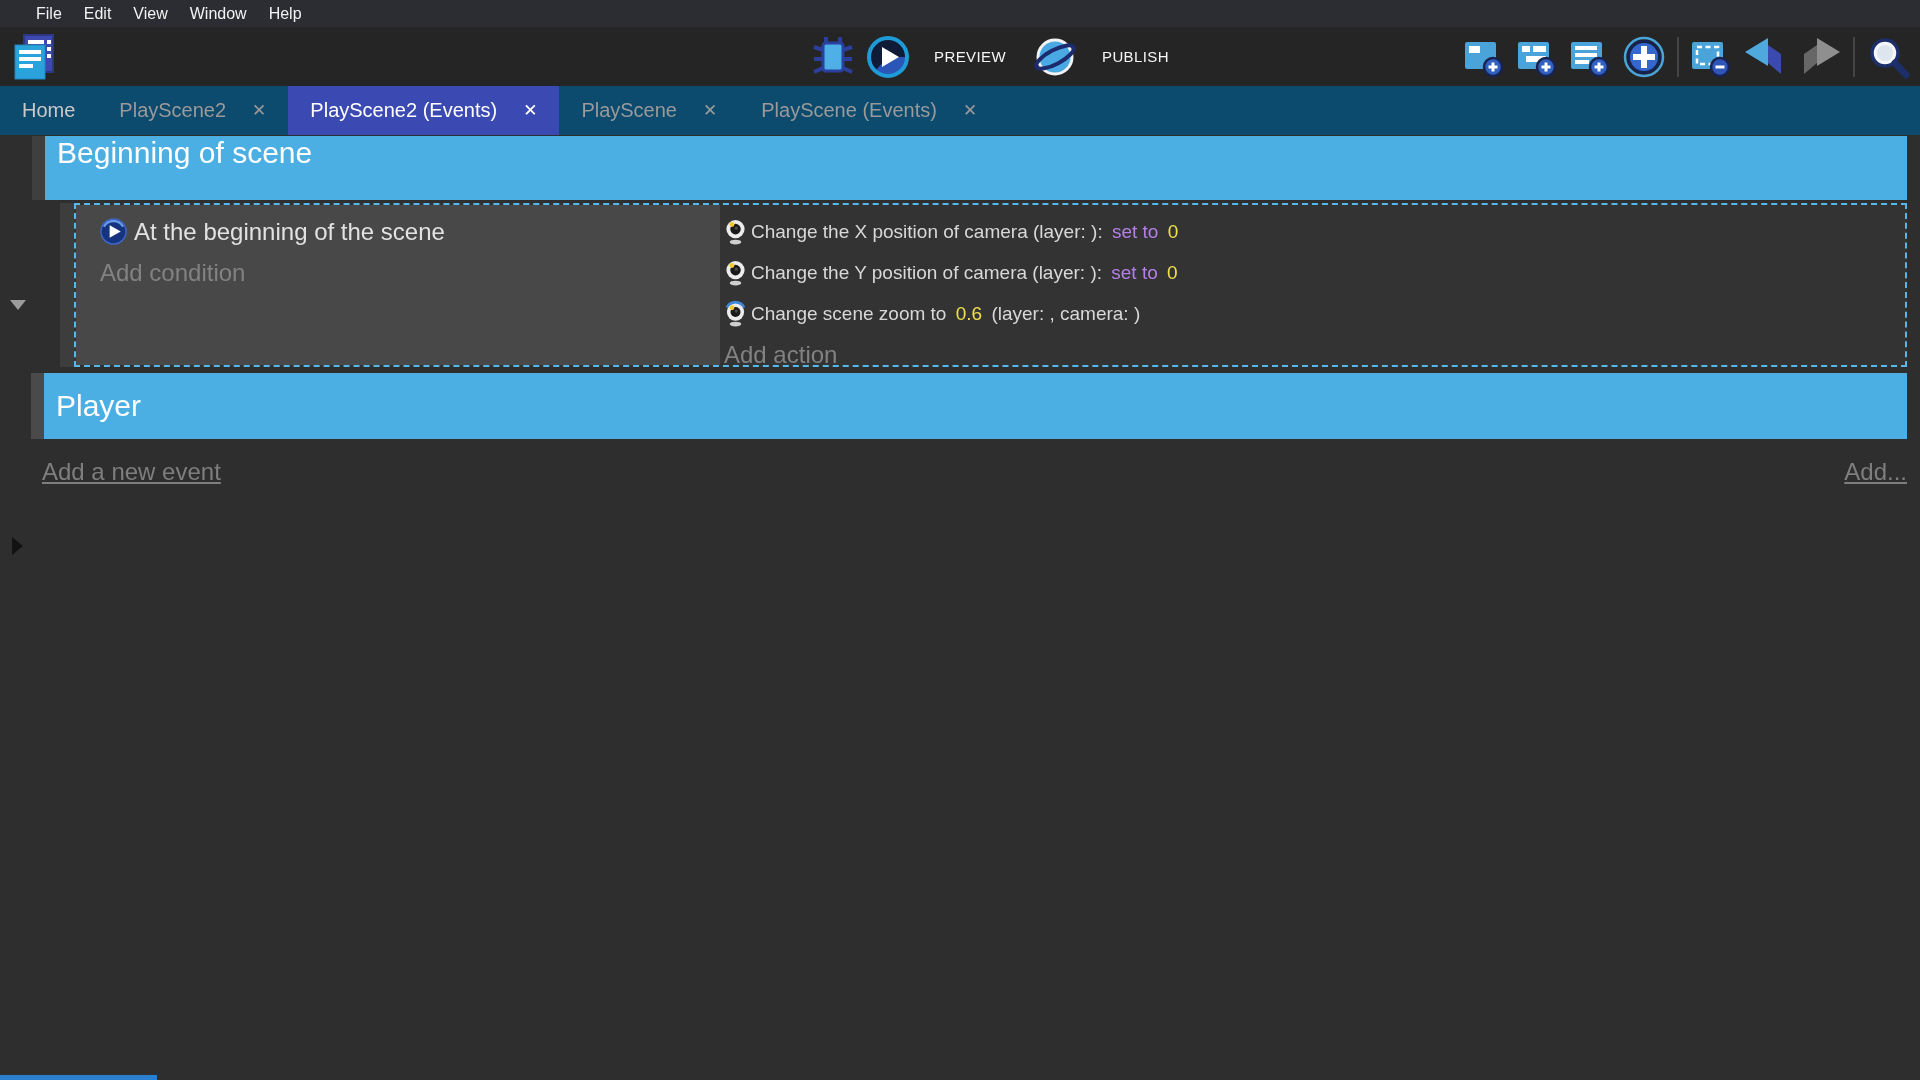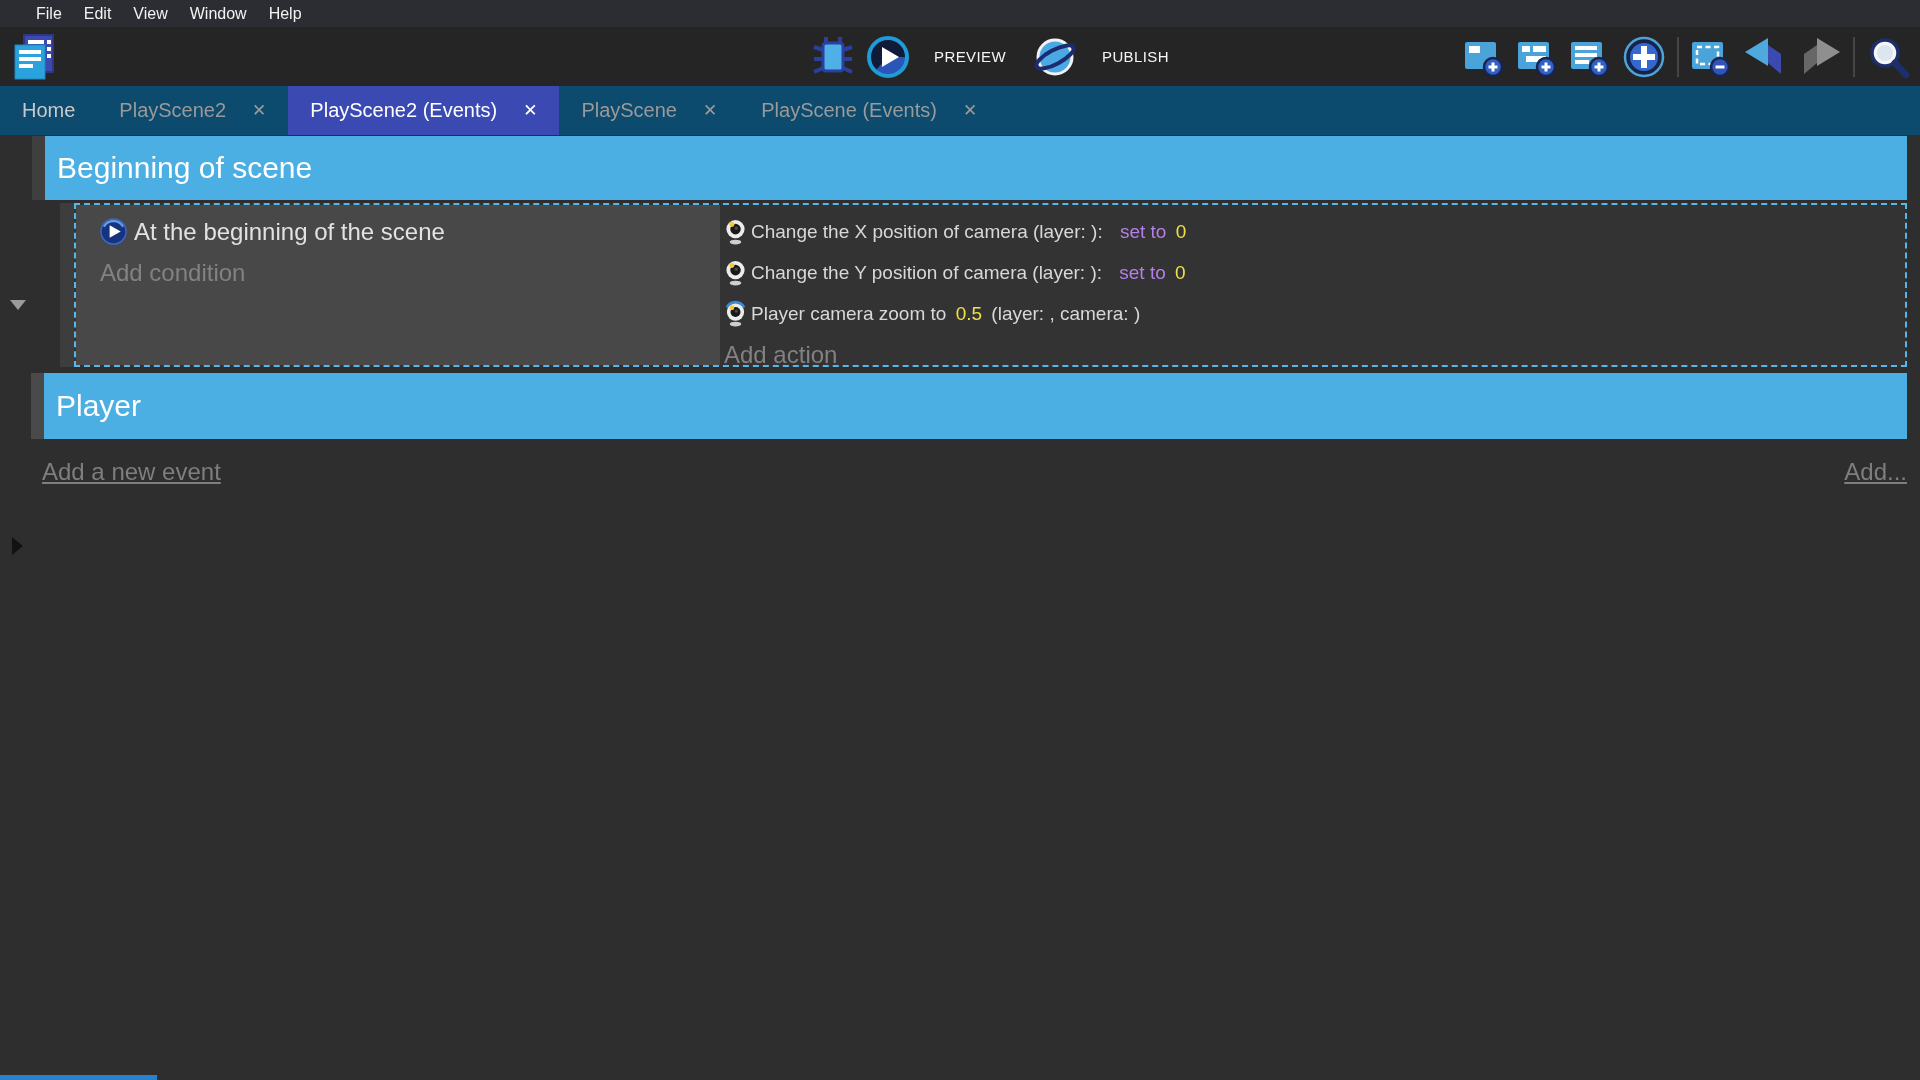--- a/index.html
+++ b/index.html
@@ -57,38 +57,38 @@
     border-left:8px solid transparent; border-right:8px solid transparent;
     border-top:10px solid #9b9b9b;
   }
   .tri-right {
     position:absolute; left:12px; top:402px; width:0; height:0;
     border-top:9px solid transparent; border-bottom:9px solid transparent;
     border-left:11px solid #121212;
   }
   .grp1-gutter { position:absolute; left:32px; top:1px;  width:13px; height:64px; background:#3f3f3f; }
   .grp1-bar   { position:absolute; left:45px; top:1px;  width:1862px; height:64px; background:#4cafe4;
-                display:flex; align-items:center; padding-left:12px; }
+                display:flex; padding-left:12px; }
   .grp-title  { color:#ffffff; font-size:30px; font-weight:400; }
   .evt-strip  { position:absolute; left:60px; top:68px; width:14px; height:164px; background:#3d3d3d; }
   .evt-box {
     position:absolute; left:74px; top:68px; width:1833px; height:164px;
     background:#333333; border:2px dashed #55b8ec;
   }
   .cond-panel {
     position:absolute; left:0; top:0; width:644px; height:100%;
     background:#484848; padding:6px 0 0 24px;
   }
   .row { display:flex; align-items:center; height:41px; gap:4px; }
   .row-text { color:#e2e2e2; font-size:24px; white-space:pre; }
   .add-link { color:#828282; font-size:24px; }
   .act-panel { position:absolute; left:644px; top:0; right:0; height:100%; padding:6px 0 0 4px; }
   .t { white-space:pre; font-size:19px; }
   .t.plain { color:#d8d8d8; }
-  .t.op   { color:#b57fe8;margin-left:8px; }
+  .t.op   { color:#b57fe8; }
   .t.num  { color:#ede04b; }
   .grp2-gutter { position:absolute; left:31px; top:238px; width:13px; height:66px; background:#4a4a4a; }
   .grp2-bar   { position:absolute; left:44px; top:238px; width:1863px; height:66px; background:#4cafe4;
                 display:flex; align-items:center; padding-left:12px; }
   .add-event-row {
     position:absolute; left:42px; right:13px; top:322px; height:30px;
     display:flex; justify-content:space-between; align-items:center;
   }
   .add-event-row span { color:#7e7e7e; font-size:24px;text-decoration:underline; }
   .bottom-strip { position:absolute; left:0; bottom:0; width:157px; height:5px; background:#2b7fd0; }
@@ -333,22 +333,22 @@
         <span>
           <svg width="23" height="27" viewBox="0 0 24 28">
             <ellipse cx="12" cy="25" rx="6" ry="2.5" fill="#cfcfcf"></ellipse>
             <path d="M3.5 8 A 9.5 9.5 0 0 1 20.5 8" stroke="#3f86d6" fill="none" stroke-width="4"></path>
             <circle cx="12" cy="12.5" r="9" fill="#ececec"></circle>
             <circle cx="12" cy="12.5" r="5.2" fill="#191919"></circle>
             <circle cx="12.8" cy="11.5" r="1.7" fill="#4a4a4a"></circle>
             <circle cx="8.3" cy="8" r="2.5" fill="#f2c930"></circle>
           </svg>
         </span>
-        <span class="t plain">Player camera zoom to </span>
-          <span class="t num">0.5</span>
+        <span class="t plain">Change scene zoom to </span>
+          <span class="t num">0.6</span>
           <span class="t plain"> (layer: , camera: )</span>
       </div>
       <div class="row">
         <span class="add-link">Add action</span>
       </div>
     </div>
   </div>
 
   <div class="tri-right"></div>
   <div class="grp2-gutter"></div>

